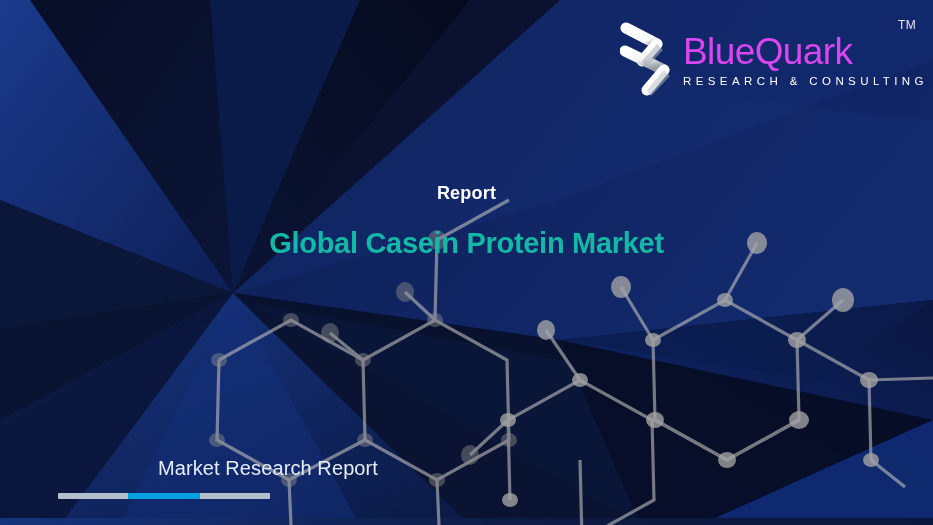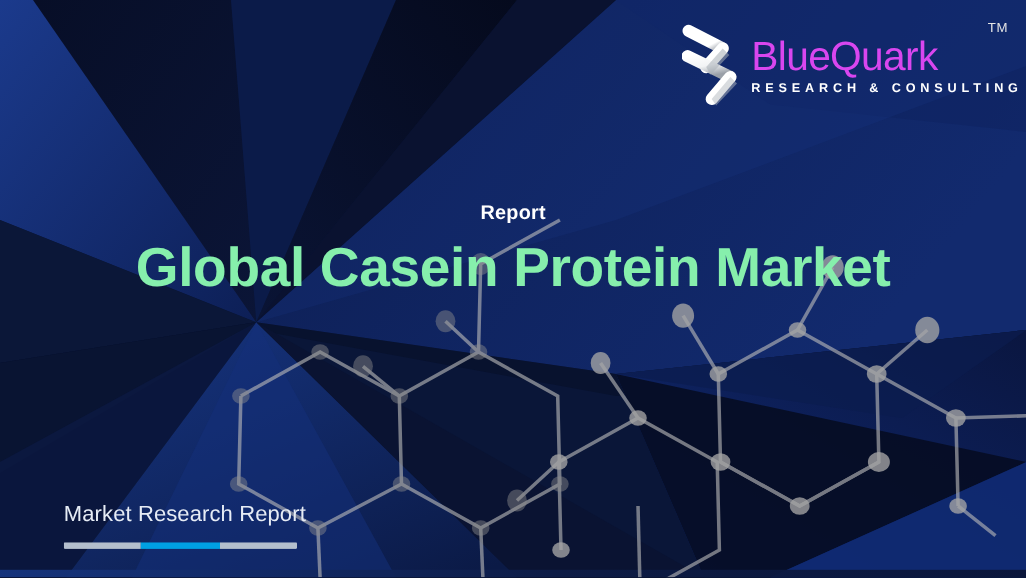--- a/index.html
+++ b/index.html
@@ -56,21 +56,21 @@
     letter-spacing: -0.6px;
     line-height: 40px;
     white-space: nowrap;
   }
   #brand-name .q-bold {
     font-weight: 400;
   }
   #brand-tagline {
     color: #ffffff;
     font-size: 11.5px;
-    font-weight: 700;
+    font-weight: 400;
     letter-spacing: 4.4px;
     line-height: 16px;
     margin-top: 1px;
     white-space: nowrap;
   }
   #tm-mark {
     position: absolute;
     left: 283px;
     top: 8px;
     color: #e5e5e5;
@@ -88,34 +88,35 @@
     text-align: center;
   }
   #report-kicker {
     color: #ffffff;
     font-size: 18px;
     font-weight: bold;
     letter-spacing: 0.2px;
     line-height: 22px;
   }
   #report-title {
-    color: #86efac;
-    font-size: 50px;
+    color: #14b8a6;
+    font-size: 29px;
     font-weight: bold;
     letter-spacing: -0.3px;
     line-height: 46px;
     margin-top: 16px;
   }
 
   
   #footer-block {
     position: absolute;
     left: 58px;
     top: 455px;
     width: 320px;
+    text-align: right;
   }
   #footer-label {
     color: #e6ecf5;
     font-size: 20px;
     font-weight: 400;
     letter-spacing: 0.1px;
     line-height: 26px;
   }
   #accent-bar {
     margin-top: 12px;

